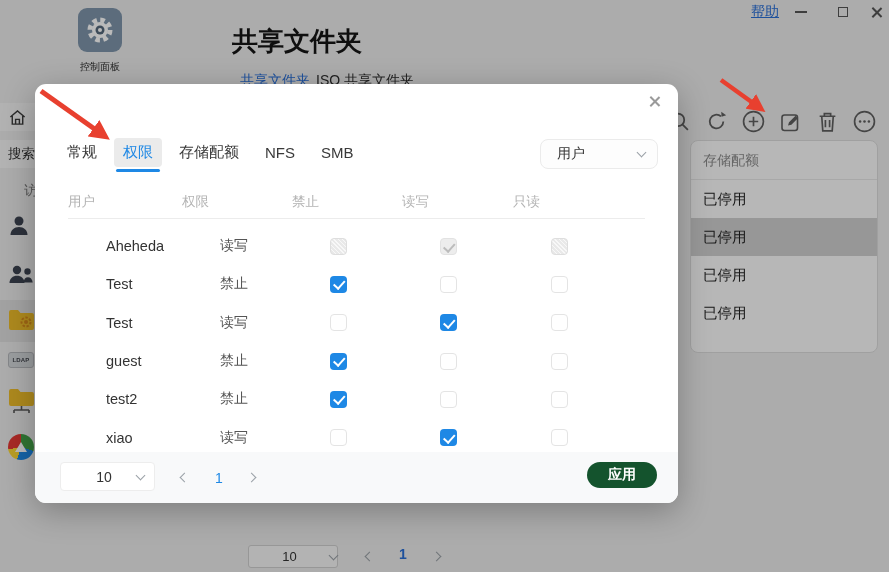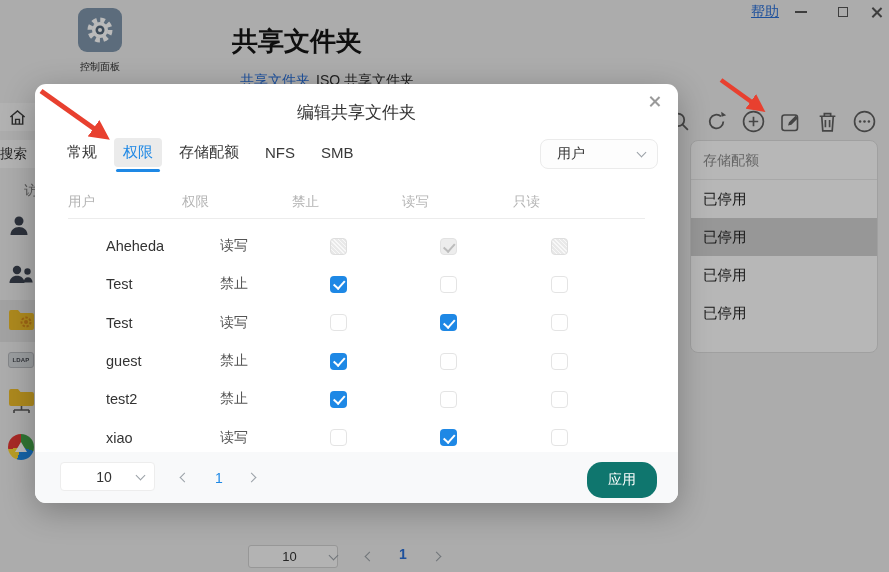--- a/index.html
+++ b/index.html
@@ -22,21 +22,21 @@
   .cp-label { position:absolute; left:66px; top:60px; width:68px; text-align:center; font-size:10px; color:#2e2e2e; }
   .page-title { position:absolute; left:232px; top:24px; font-size:26px; font-weight:bold; color:#151515; }
   .subtab { position:absolute; top:72px; font-size:14px; }
   .subtab-active { left:240px; color:#2a6fd6; }
   .subtab-other { left:316px; color:#2e2e2e; }
 
   
   .side-row { position:absolute; left:0; width:35px; }
   .side-text { font-size:13.5px; color:#333; white-space:nowrap; overflow:hidden; }
   .row-home { top:103px; height:28px; background:#f4f4f4; display:flex; align-items:center; padding-left:8px; width:35px;}
-  .row-search { top:140px; height:28px; background:#f6f6f6; display:flex; align-items:center; padding-left:0; }
+  .row-search { top:140px; height:28px; background:#f6f6f6; display:flex; align-items:center; padding-left:8px; }
   .row-access { top:180px; height:22px; display:flex; align-items:center; padding-left:24px; color:#7a7a7a; }
   .row-shared { top:300px; height:42px; background:#dedede; }
   .side-ico { position:absolute; left:8px; }
   .ldap-chip { width:26px; height:16px; background:#d4d7db; border:1px solid #b5b8bc; border-radius:3px; font-size:6px; font-weight:bold; color:#44484e; display:flex; align-items:center; justify-content:center; letter-spacing:.2px;}
   .app-circle { width:26px; height:26px; border-radius:50%; background:conic-gradient(#43a047 0 30%, #1e88e5 30% 55%, #fdd835 55% 72%, #e53935 72% 100%); display:flex; align-items:center; justify-content:center; }
   .app-tri { width:0; height:0; border-left:6px solid transparent; border-right:6px solid transparent; border-bottom:10px solid #fff; }
 
   
   .toolbar { position:absolute; top:110px; left:668px; display:flex; align-items:center; gap:14px; }
   .tb-ico { width:23px; height:23px; display:flex; align-items:center; justify-content:center; }
@@ -96,21 +96,21 @@
      background-image:repeating-linear-gradient(45deg, rgba(255,255,255,.7) 0 1px, transparent 1px 3px); }
   .cb-disabled-checked { background:#ededed; border:1px solid #e2e2e2; }
   .cb-disabled-checked::after { content:""; position:absolute; left:5px; top:2px; width:4.5px; height:8.5px; border-right:2px solid #bcbcbc; border-bottom:2px solid #bcbcbc; transform:rotate(42deg); }
 
   .modal-footer { position:absolute; left:0; right:0; bottom:0; height:51px; background:#f8f9fa; border-radius:0 0 11px 11px; }
   .pgsize { position:absolute; left:25px; top:10px; width:95px; height:29px; background:#fff; border:1px solid #ededed; border-radius:4px; display:flex; align-items:center; padding:0 10px; cursor:pointer; }
   .pgsize .val { flex:1; text-align:center; font-size:14px; color:#333; }
   .pg-nav { position:absolute; top:0; height:51px; display:flex; align-items:center; }
   .pg-prev { left:146px; } .pg-page { left:180px; } .pg-next { left:213px; }
   .pg-page span { font-size:14px; color:#1e88e5; }
-  .apply-btn { position:absolute; right:21px; top:10px; width:70px; height:36px; border-radius:15px; background:#0f766e; color:#fff; font-size:14px; display:flex; align-items:center; justify-content:center; cursor:pointer; }
+  .apply-btn { position:absolute; right:21px; top:10px; width:70px; height:26px; border-radius:15px; background:#14532d; color:#fff; font-size:14px; display:flex; align-items:center; justify-content:center; cursor:pointer;font-weight:bold; }
 
   
   .arrows { position:absolute; inset:0; z-index:40; pointer-events:none; }
 </style>
 </head>
 <body>
 
 <div class="bg-window">
 
   <span class="help-link">帮助</span>
@@ -251,21 +251,20 @@
   <div class="bg-pg-num">1</div>
   <div class="bg-pg-next"><span class="chev chev-right"></span></div>
 </div>
 
 <div class="dim"></div>
 
 <div class="modal">
   <div class="modal-close">
       <div class="x-sm"></div>
     </div>
-  <div class="modal-title">编辑共享文件夹</div>
 
   <div class="tabs">
     <div class="tab">常规</div>
     <div class="tab active">权限</div>
     <div class="tab">存储配额</div>
     <div class="tab">NFS</div>
     <div class="tab">SMB</div>
   </div>
 
   <div class="user-filter">

